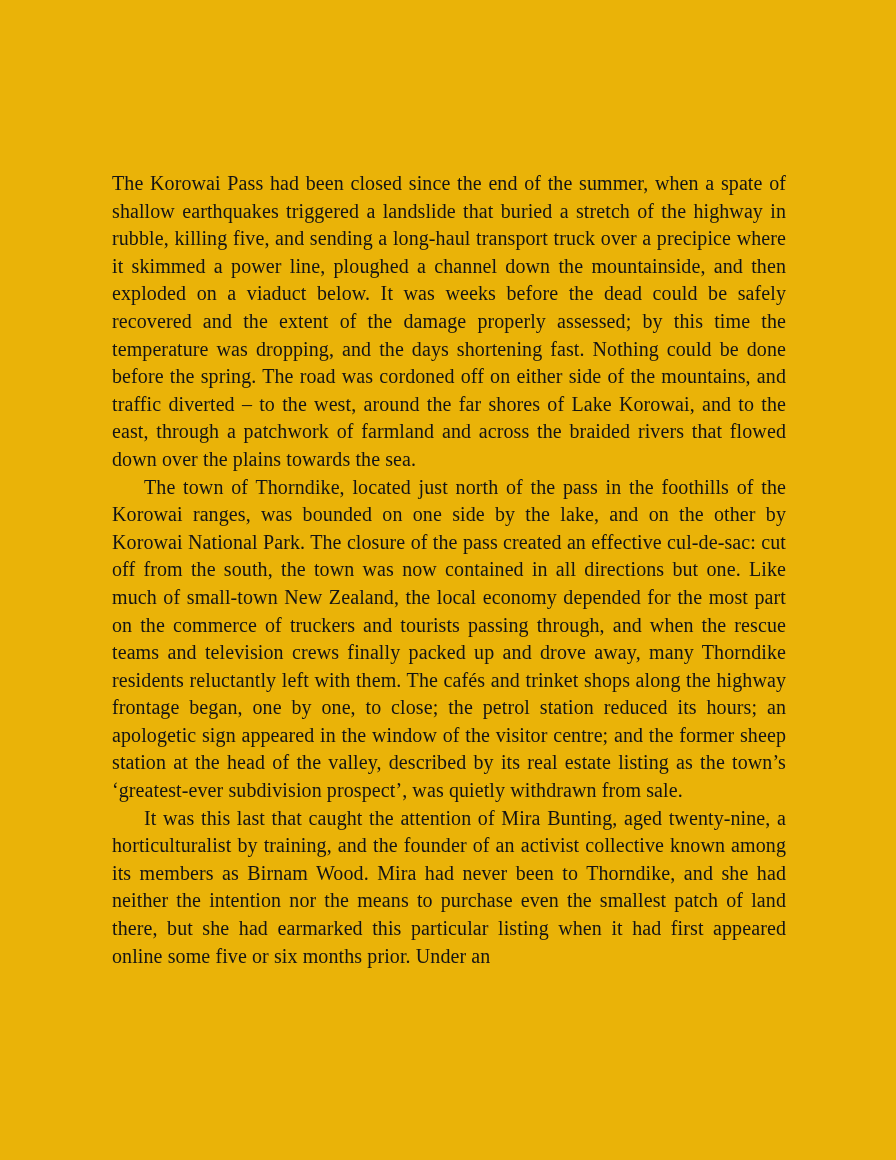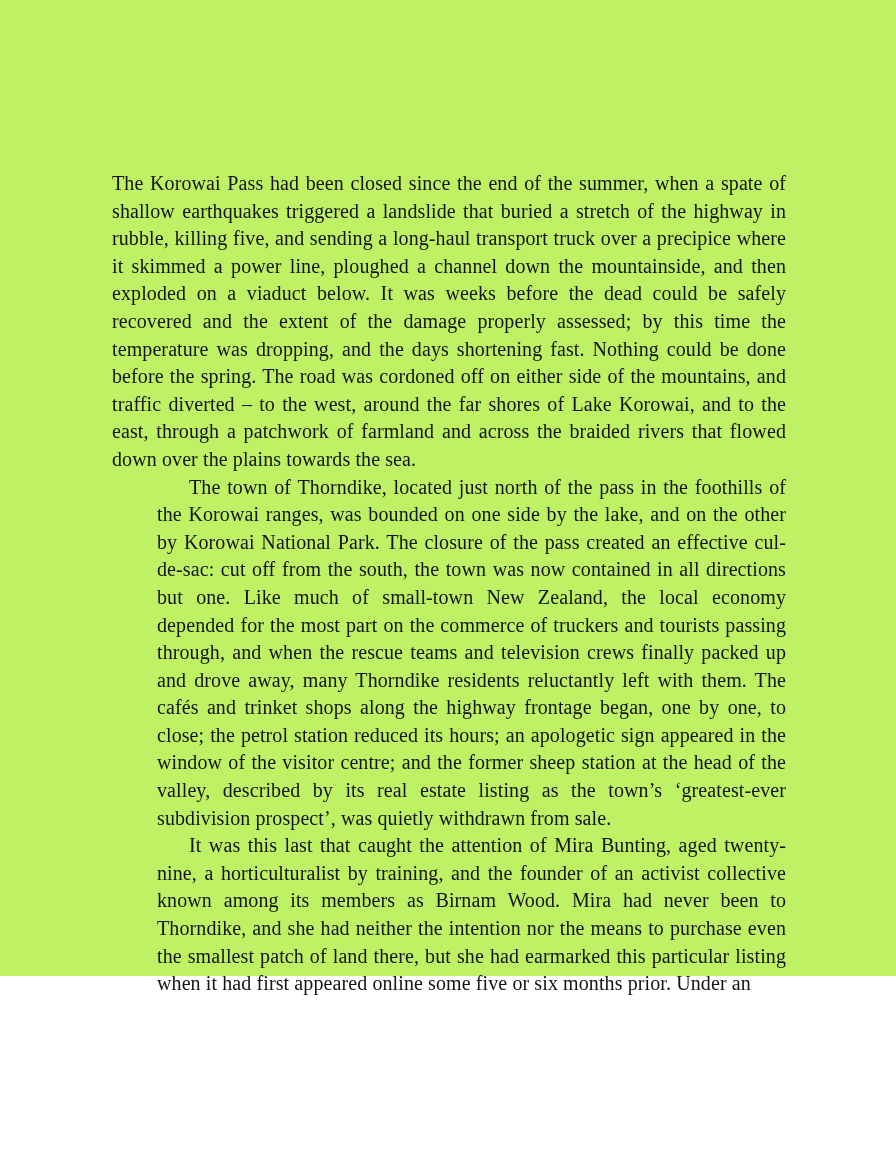--- a/index.html
+++ b/index.html
@@ -11,43 +11,42 @@
     width: 896px;
     height: 1160px;
     position: relative;
     overflow: hidden;
   }
   .page {
     position: absolute;
     left: 0;
     top: 0;
     width: 896px;
-    height: 976px;
-    background: #bef264;
+    height: 1160px;
+    background: #eab308;
   }
   .text-block {
     position: absolute;
     left: 112px;
     top: 170px;
     width: 674px;
     color: #141414;
   }
   .para {
     margin: 0;
     padding: 0;
     font-family: "Liberation Serif", serif;
     font-size: 20px;
     line-height: 27.6px;
     text-align: justify;
     hyphens: manual;
     letter-spacing: 0.1px;
   }
   .para.indent {
     text-indent: 32px;
-    margin-left: 45px;
   }
 </style>
 </head>
 <body>
 
 <div class="page">
   <div class="text-block">
     <p class="para">The Korowai Pass had been closed since the end of the summer, when a spate of shallow earthquakes triggered a landslide that buried a stretch of the highway in rubble, killing five, and sending a long-haul transport truck over a precipice where it skimmed a power line, ploughed a channel down the mountainside, and then exploded on a viaduct below. It was weeks before the dead could be safely recovered and the extent of the damage properly assessed; by this time the temperature was dropping, and the days shortening fast. Nothing could be done before the spring. The road was cordoned off on either side of the mountains, and traffic diverted – to the west, around the far shores of Lake Korowai, and to the east, through a patchwork of farmland and across the braided rivers that flowed down over the plains towards the sea.</p>
     <p class="para indent">The town of Thorndike, located just north of the pass in the foothills of the Korowai ranges, was bounded on one side by the lake, and on the other by Korowai National Park. The closure of the pass created an effective cul-de-sac: cut off from the south, the town was now contained in all directions but one. Like much of small-town New Zealand, the local economy depended for the most part on the commerce of truckers and tourists passing through, and when the rescue teams and television crews finally packed up and drove away, many Thorndike residents reluctantly left with them. The cafés and trinket shops along the highway frontage began, one by one, to close; the petrol station reduced its hours; an apologetic sign appeared in the window of the visitor centre; and the former sheep station at the head of the valley, described by its real estate listing as the town’s ‘greatest-ever subdivision prospect’, was quietly withdrawn from sale.</p>
     <p class="para indent">It was this last that caught the attention of Mira Bunting, aged twenty-nine, a horticulturalist by training, and the founder of an activist collective known among its members as Birnam Wood. Mira had never been to Thorndike, and she had neither the intention nor the means to purchase even the smallest patch of land there, but she had earmarked this particular listing when it had first appeared online some five or six months prior. Under an</p>

